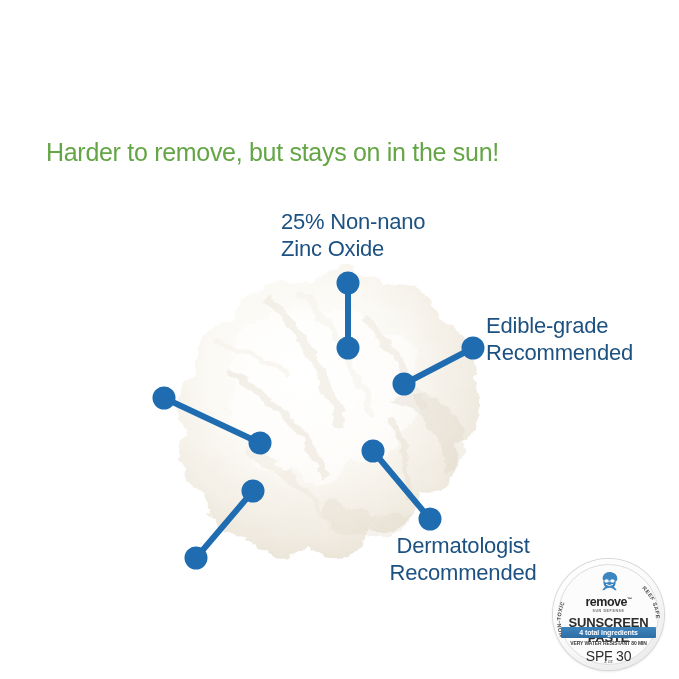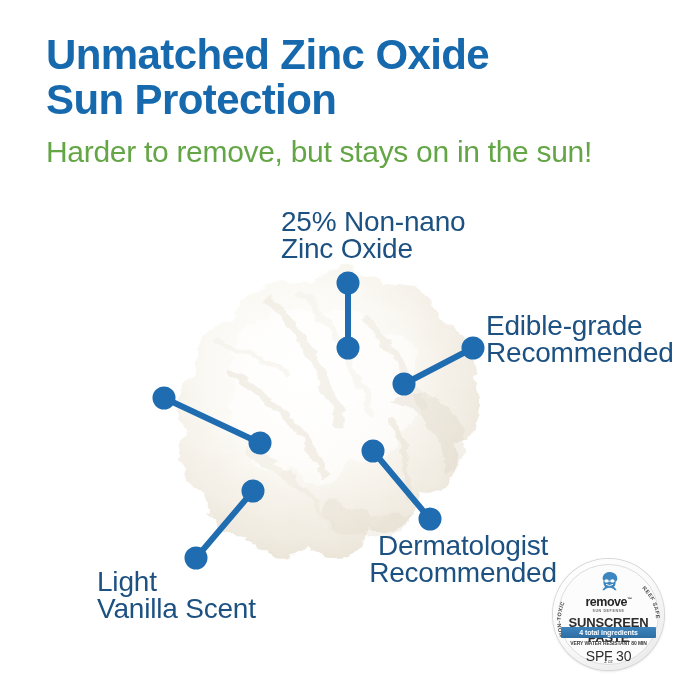--- a/index.html
+++ b/index.html
@@ -14,35 +14,35 @@
     font-size:42px;
     line-height:45px;
     letter-spacing:-0.6px;
     color:#1769ad;
     white-space:pre-line;
   }
   .subhead{
     position:absolute;left:46px;top:138px;width:620px;
     font-family:"Liberation Sans",sans-serif;
     font-weight:normal;
-    font-size:30px;
+    font-size:25px;
     line-height:28px;
     letter-spacing:-0.3px;
     color:#64a646;
   }
 
   
   .smear-wrap{position:absolute;left:0;top:0;width:679px;height:679px;}
 
   
   .callout{
     position:absolute;
     color:#1c5181;
     font-family:"Liberation Sans",sans-serif;
-    font-size:28px;
+    font-size:22px;
     line-height:27px;
     letter-spacing:-0.2px;
     white-space:pre-line;
   }
   .c-zinc{left:281px;top:208px;width:240px;text-align:left;}
   .c-edible{left:486px;top:312px;width:190px;text-align:left;}
   .c-uva{left:36px;top:333px;width:235px;text-align:left;}
   .c-light{left:97px;top:568px;width:220px;text-align:left;}
   .c-derm{left:348px;top:532px;width:230px;text-align:center;}
 
@@ -83,22 +83,20 @@
   .t-oz{top:100px;font-size:4.6px;color:#5a5a5a;}
   .t-arc{position:absolute;width:111px;height:111px;left:0;top:0;}
   .t-arc text{font-family:"Liberation Sans",sans-serif;font-size:5.4px;font-weight:bold;fill:#4a4a4a;letter-spacing:.5px;}
   .t-logo{position:absolute;left:47px;top:12px;width:19px;height:22px;}
 </style>
 </head>
 <body>
 
 <div id="page">
 
-  <div class="headline">Unmatched Zinc Oxide
-Sun Protection</div>
   <div class="subhead">Harder to remove, but stays on in the sun!</div>
 
   <div class="smear-wrap">
     <svg width="679" height="679" viewBox="0 0 679 679" aria-hidden="true">
       <defs>
         <radialGradient id="pasteG" cx="42%" cy="36%" r="72%">
           <stop offset="0%" stop-color="#ffffff"></stop>
           <stop offset="45%" stop-color="#fbf9f4"></stop>
           <stop offset="78%" stop-color="#f1ece2"></stop>
           <stop offset="100%" stop-color="#e6dfd2"></stop>
@@ -176,22 +174,20 @@
       <line x1="373" y1="451" x2="430" y2="519"></line>
       <circle cx="373" cy="451" r="8.5"></circle>
       <circle cx="430" cy="519" r="8.5"></circle>
     </g>
   </svg>
 
   <div class="callout c-zinc">25% Non-nano
 Zinc Oxide</div>
   <div class="callout c-edible">Edible-grade
 Recommended</div>
-  <div class="callout c-light">Light
-Vanilla Scent</div>
   <div class="callout c-derm">Dermatologist
 Recommended</div>
 
   <div class="tin">
     <div class="tin-inner"></div>
     <div class="tin-face">
 
       <svg class="t-arc" viewBox="0 0 111 111">
         <defs>
           <path id="arcL" d="M 14 84 A 44 44 0 0 1 26 26" fill="none"></path>

